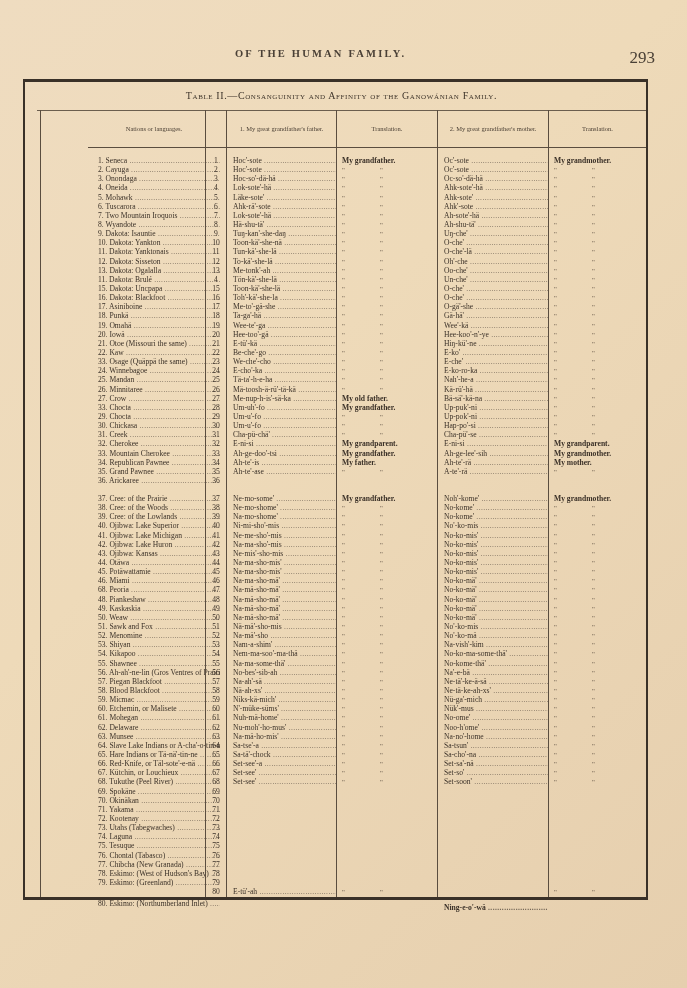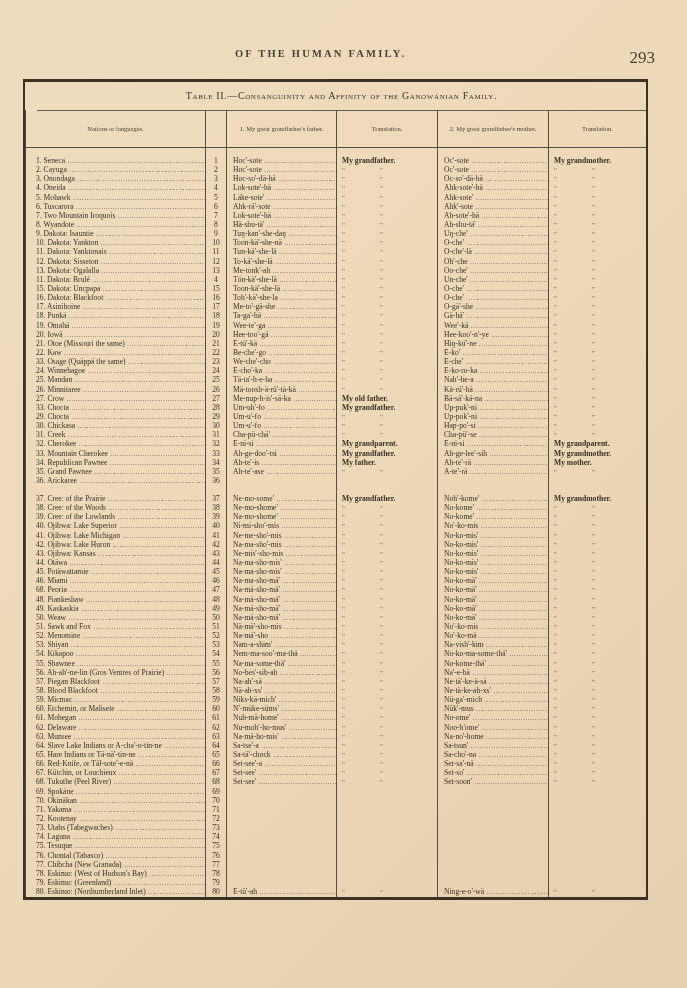--- a/index.html
+++ b/index.html
@@ -63,21 +63,21 @@
 <div class="running-head">
   <span class="title">OF THE HUMAN FAMILY.</span>
   <span class="pageno">293</span>
 </div>
 
 <div class="table-box">
   <div class="caption">
     <span class="sc">Table II.</span><span class="sc">—Consanguinity and Affinity of the Ganowánian Family.</span>
   </div>
 
-  <div class="col c-nation" style="left:0;width:180px;">
+  <div class="col c-nation" style="left:15px;width:180px;padding-left:47px;">
     <div class="col-head">Nations or languages.</div>
     <div class="rows" id="rows-nation">
         <div class="row"><span class="dots">1. Seneca</span></div>
         <div class="row"><span class="dots">2. Cayuga</span></div>
         <div class="row"><span class="dots">3. Onondaga</span></div>
         <div class="row"><span class="dots">4. Oneida</span></div>
         <div class="row"><span class="dots">5. Mohawk</span></div>
         <div class="row"><span class="dots">6. Tuscarora</span></div>
         <div class="row"><span class="dots">7. Two Mountain Iroquois</span></div>
         <div class="row"><span class="dots">8. Wyandote</span></div>
@@ -145,21 +145,21 @@
         <div class="row"><span class="dots">70. Okinäkan</span></div>
         <div class="row"><span class="dots">71. Yakama</span></div>
         <div class="row"><span class="dots">72. Kootenay</span></div>
         <div class="row"><span class="dots">73. Utahs (Tabegwaches)</span></div>
         <div class="row"><span class="dots">74. Laguna</span></div>
         <div class="row"><span class="dots">75. Tesuque</span></div>
         <div class="row"><span class="dots">76. Chontal (Tabasco)</span></div>
         <div class="row"><span class="dots">77. Chibcha (New Granada)</span></div>
         <div class="row"><span class="dots">78. Eskimo: (West of Hudson's Bay)</span></div>
         <div class="row"><span class="dots">79. Eskimo: (Greenland)</span></div>
-        <div class="row" style="margin-top: 0px;"><span class="dots">80. Eskimo: (Northumberland Inlet)</span></div>
+        <div class="row" style="margin-top: 12px;"><span class="dots">80. Eskimo: (Northumberland Inlet)</span></div>
       </div>
   </div>
   <div class="col c-num" style="left:180px;width:21px;">
     <div class="col-head"></div>
     <div class="rows" id="rows-num">
         <div class="row"><span>1</span></div>
         <div class="row"><span>2</span></div>
         <div class="row"><span>3</span></div>
         <div class="row"><span>4</span></div>
         <div class="row"><span>5</span></div>
@@ -485,21 +485,21 @@
         <div class="row"><span></span></div>
         <div class="row"><span></span></div>
         <div class="row"><span></span></div>
         <div class="row"><span></span></div>
         <div class="row"><span></span></div>
         <div class="row"><span></span></div>
         <div class="row"><span></span></div>
         <div class="row"><span></span></div>
         <div class="row"><span></span></div>
         <div class="row"><span></span></div>
-        <div class="row" style="margin-top: 0px;"><span class="dots">Ning-e-o'-wä</span></div>
+        <div class="row" style="margin-top: 16px; font-weight: bold;"><span class="dots">Ning-e-o'-wä</span></div>
       </div>
   </div>
   <div class="col c-trans" style="left:523px;width:98px;">
     <div class="col-head">Translation.</div>
     <div class="rows" id="rows-tr2">
         <div class="row"><span class="trans-text">My grandmother.</span></div>
         <div class="row"><span class="ditto">"</span><span class="ditto">"</span></div>
         <div class="row"><span class="ditto">"</span><span class="ditto">"</span></div>
         <div class="row"><span class="ditto">"</span><span class="ditto">"</span></div>
         <div class="row"><span class="ditto">"</span><span class="ditto">"</span></div>

